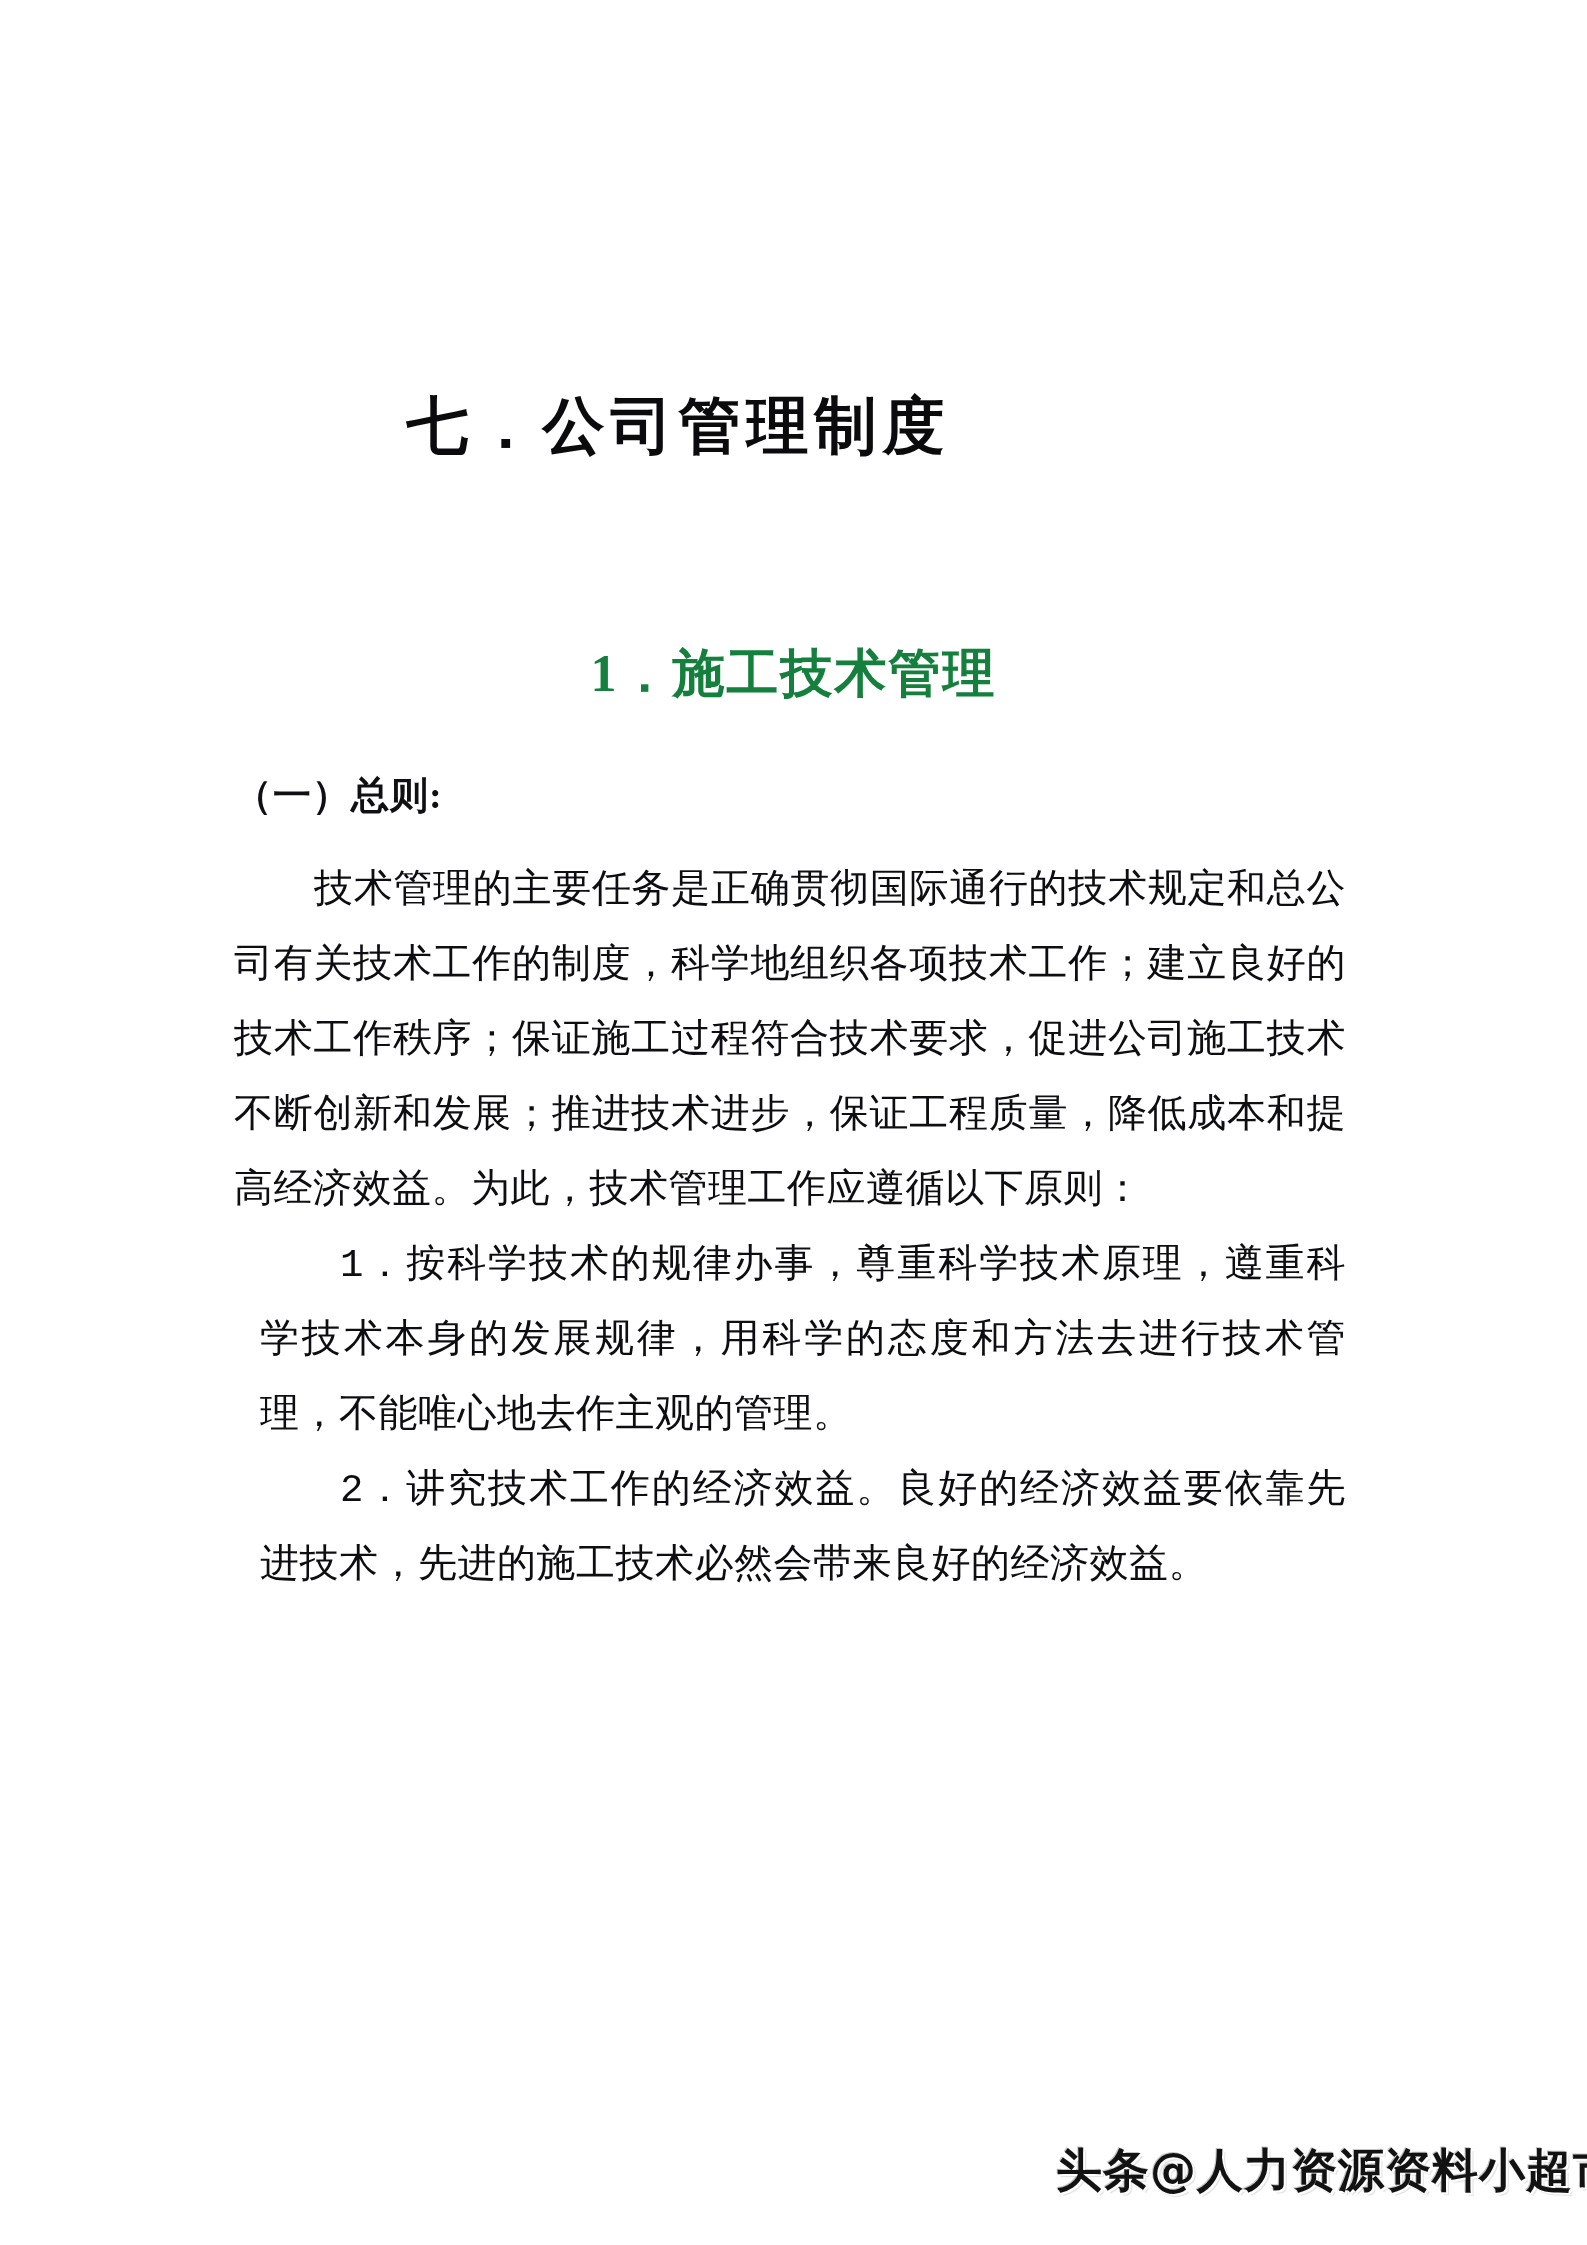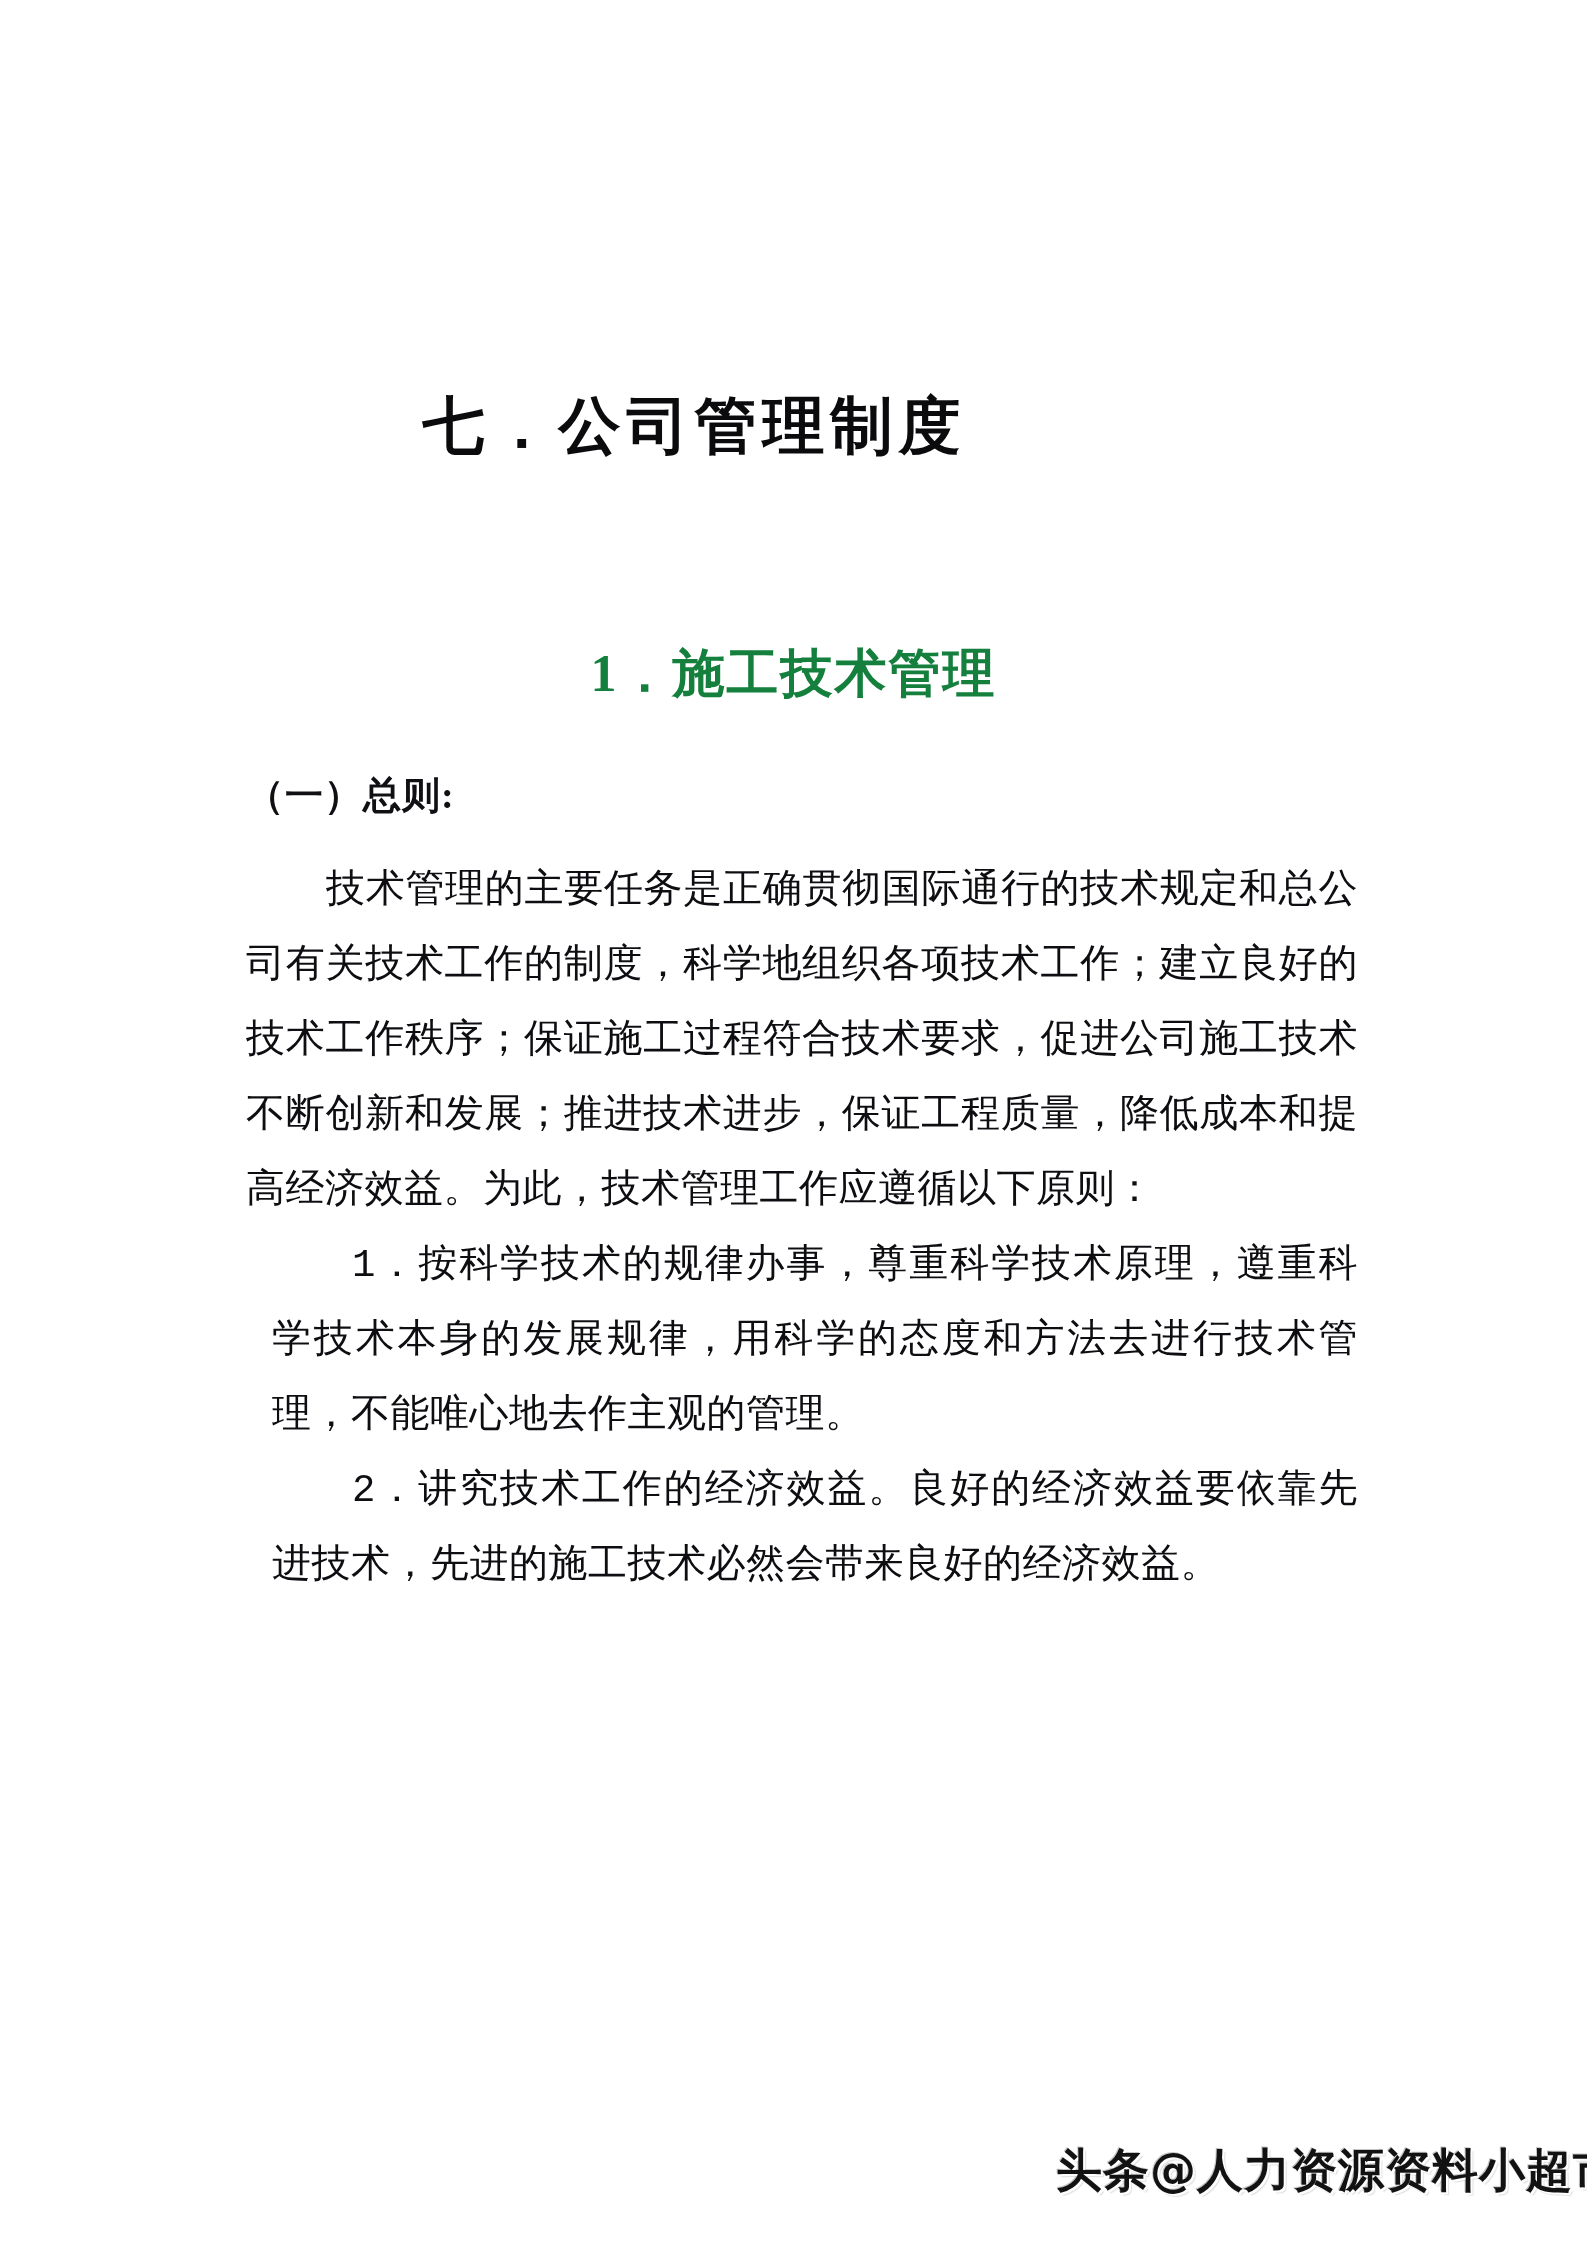--- a/index.html
+++ b/index.html
@@ -26,21 +26,20 @@
     left: 0;
     width: 1357px;
     text-align: center;
     font-family: "DejaVu Sans", "Liberation Sans", sans-serif;
     font-weight: 700;
     font-size: 62px;
     letter-spacing: 6px;
     color: #0b0b0d;
     line-height: 1.15;
     white-space: pre;
-    padding-left: 16px;
   }
 
   
   .doc-subtitle {
     position: absolute;
     top: 600px;
     left: 0;
     width: 1587px;
     text-align: center;
     font-family: "Liberation Serif", "DejaVu Serif", serif;
@@ -48,21 +47,21 @@
     letter-spacing: 2px;
     color: #15803d;
     line-height: 1.2;
     white-space: pre;
   }
 
   
   .body-col {
     position: absolute;
     top: 772px;
-    left: 246px;
+    left: 234px;
     width: 1112px;
   }
 
   .section-heading {
     font-family: "Liberation Serif", "DejaVu Serif", serif;
     font-weight: 700;
     font-size: 38px;
     color: #101014;
     letter-spacing: 1px;
     margin: 0 0 34px 0;

